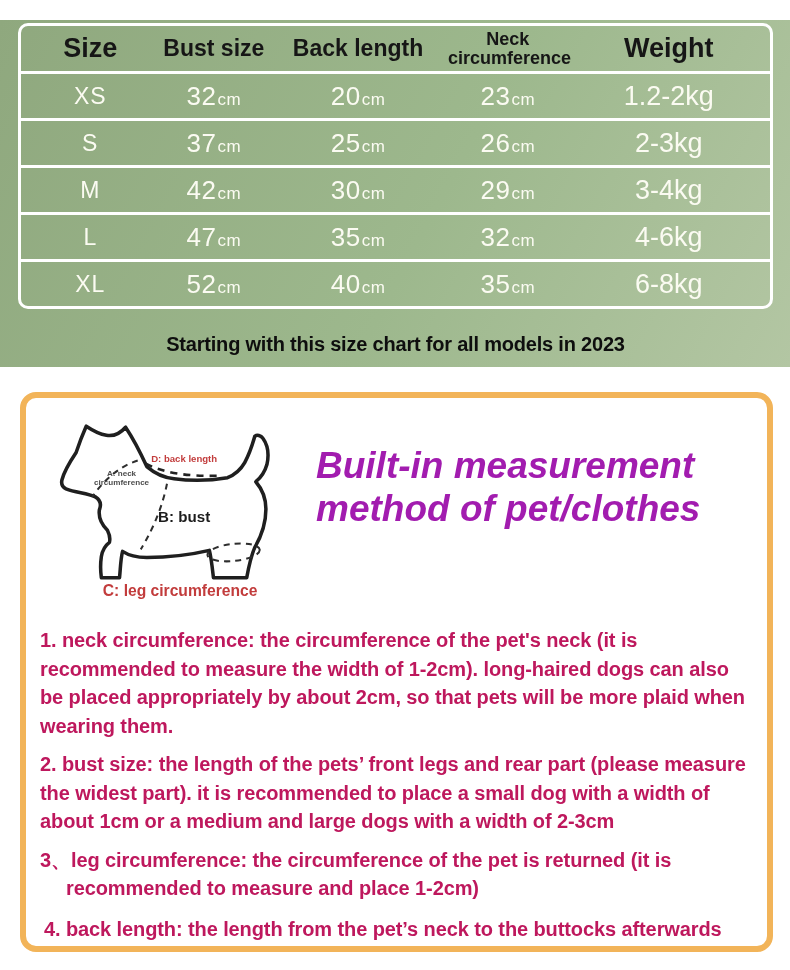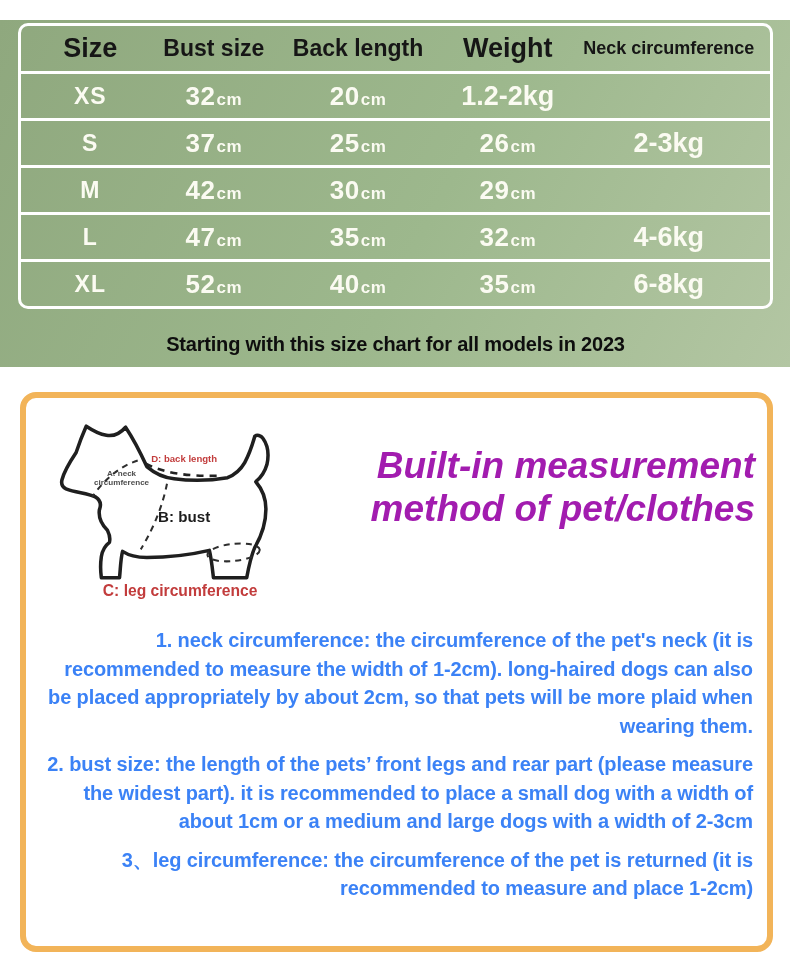--- a/index.html
+++ b/index.html
@@ -29,59 +29,58 @@
     align-items: center;
     text-align: center;
     height: 47px;
     border-top: 3px solid #ffffff;
   }
   .t-row.header { border-top: none; height: 45px; }
   .h-cell { font-weight: bold; color: #161616; font-size: 23px; }
   .h-cell.size-h { font-size: 27px; }
   .h-cell.neck-h { font-size: 18px; line-height: 1.02; }
   .h-cell.weight-h { font-size: 27px; }
-  .cell { color: #fbfbf2; font-weight: bold; font-size: 26px; letter-spacing: 0.5px; }
+  .cell { color: #fbfbf2; font-weight: normal; font-size: 26px; letter-spacing: 0.5px; }
   .cell .unit { font-size: 17px; margin-left: 1px; }
   .cell.size-c { font-size: 23px; letter-spacing: 1px; }
   .cell.weight-c { font-size: 27px; letter-spacing: 0; }
   .caption {
     height: 46px;
     display: flex; align-items: center; justify-content: center;
     font-size: 20px; font-weight: 800; color: #0e0e0e;
     letter-spacing: -0.2px;
     margin-top: 12px;
   }
 
   
   .measure-box {
     margin: 25px 17px 0 20px;
     height: 560px;
     background: #ffffff;
     border: 6px solid #f2b459;
     border-radius: 16px;
     padding: 2px 12px 0 6px;
-    text-align: right;
   }
   .diagram-row { display: flex; height: 216px; }
   svg.dog { width: 274px; height: 212px; flex: none; margin-top: 3px; }
   .m-title {
     font-size: 37px;
     font-weight: bold;
     color: #a21caf;
     line-height: 1.17;
     margin: 44px 0 0 10px;
     max-width: 455px;
     font-style: italic;
   }
   .instructions { padding: 0 2px 0 8px; }
   .instructions p {
     margin-top: 10px;
     font-size: 20px;
     font-weight: bold;
-    color: #3b82f6;
+    color: #be185d;
     line-height: 28.5px;
     max-width: 722px;
     letter-spacing: -0.1px;
   }
   .instructions p.hang { padding-left: 26px; text-indent: -26px; }
   .instructions p.last { margin-top: 12px; padding-left: 4px; }
 
   
   .lbl-red   { font-weight: bold; fill: #c23c3c; }
   .lbl-gray  { font-weight: bold; fill: #4c4c4c; }
@@ -92,44 +91,46 @@
 
 <div class="page">
 
   <div class="green-panel">
     <div class="size-table">
 
       <div class="t-row header">
         <div class="h-cell size-h">Size</div>
         <div class="h-cell">Bust size</div>
         <div class="h-cell">Back length</div>
+        <div class="h-cell neck-h">Neck circumference</div>
         <div class="h-cell weight-h">Weight</div>
-        <div class="h-cell neck-h">Neck circumference</div>
       </div>
 
       <div class="t-row">
         <div class="cell size-c">XS</div>
         <div class="cell"><span>32</span><span class="unit">cm</span></div>
         <div class="cell"><span>20</span><span class="unit">cm</span></div>
+        <div class="cell"><span>23</span><span class="unit">cm</span></div>
         <div class="cell weight-c">1.2-2kg</div>
       </div>
 
       <div class="t-row">
         <div class="cell size-c">S</div>
         <div class="cell"><span>37</span><span class="unit">cm</span></div>
         <div class="cell"><span>25</span><span class="unit">cm</span></div>
         <div class="cell"><span>26</span><span class="unit">cm</span></div>
         <div class="cell weight-c">2-3kg</div>
       </div>
 
       <div class="t-row">
         <div class="cell size-c">M</div>
         <div class="cell"><span>42</span><span class="unit">cm</span></div>
         <div class="cell"><span>30</span><span class="unit">cm</span></div>
         <div class="cell"><span>29</span><span class="unit">cm</span></div>
+        <div class="cell weight-c">3-4kg</div>
       </div>
 
       <div class="t-row">
         <div class="cell size-c">L</div>
         <div class="cell"><span>47</span><span class="unit">cm</span></div>
         <div class="cell"><span>35</span><span class="unit">cm</span></div>
         <div class="cell"><span>32</span><span class="unit">cm</span></div>
         <div class="cell weight-c">4-6kg</div>
       </div>
 
@@ -192,16 +193,17 @@
         <text class="lbl-red" x="146" y="191" font-size="15.5" text-anchor="middle">C: leg circumference</text>
       </svg>
 
       <h1 class="m-title">Built-in measurement method of pet/clothes</h1>
     </div>
 
     <div class="instructions">
       <p>1. neck circumference: the circumference of the pet's neck (it is recommended to measure the width of 1-2cm). long-haired dogs can also be placed appropriately by about 2cm, so that pets will be more plaid when wearing them.</p>
       <p>2. bust size: the length of the pets’ front legs and rear part (please measure the widest part). it is recommended to place a small dog with a width of about 1cm or a medium and large dogs with a width of 2-3cm</p>
       <p class="hang">3、leg circumference: the circumference of the pet is returned (it is recommended to measure and place 1-2cm)</p>
+      <p class="last">4. back length: the length from the pet’s neck to the buttocks afterwards</p>
     </div>
   </div>
 
 </div>
 
 </body></html>

